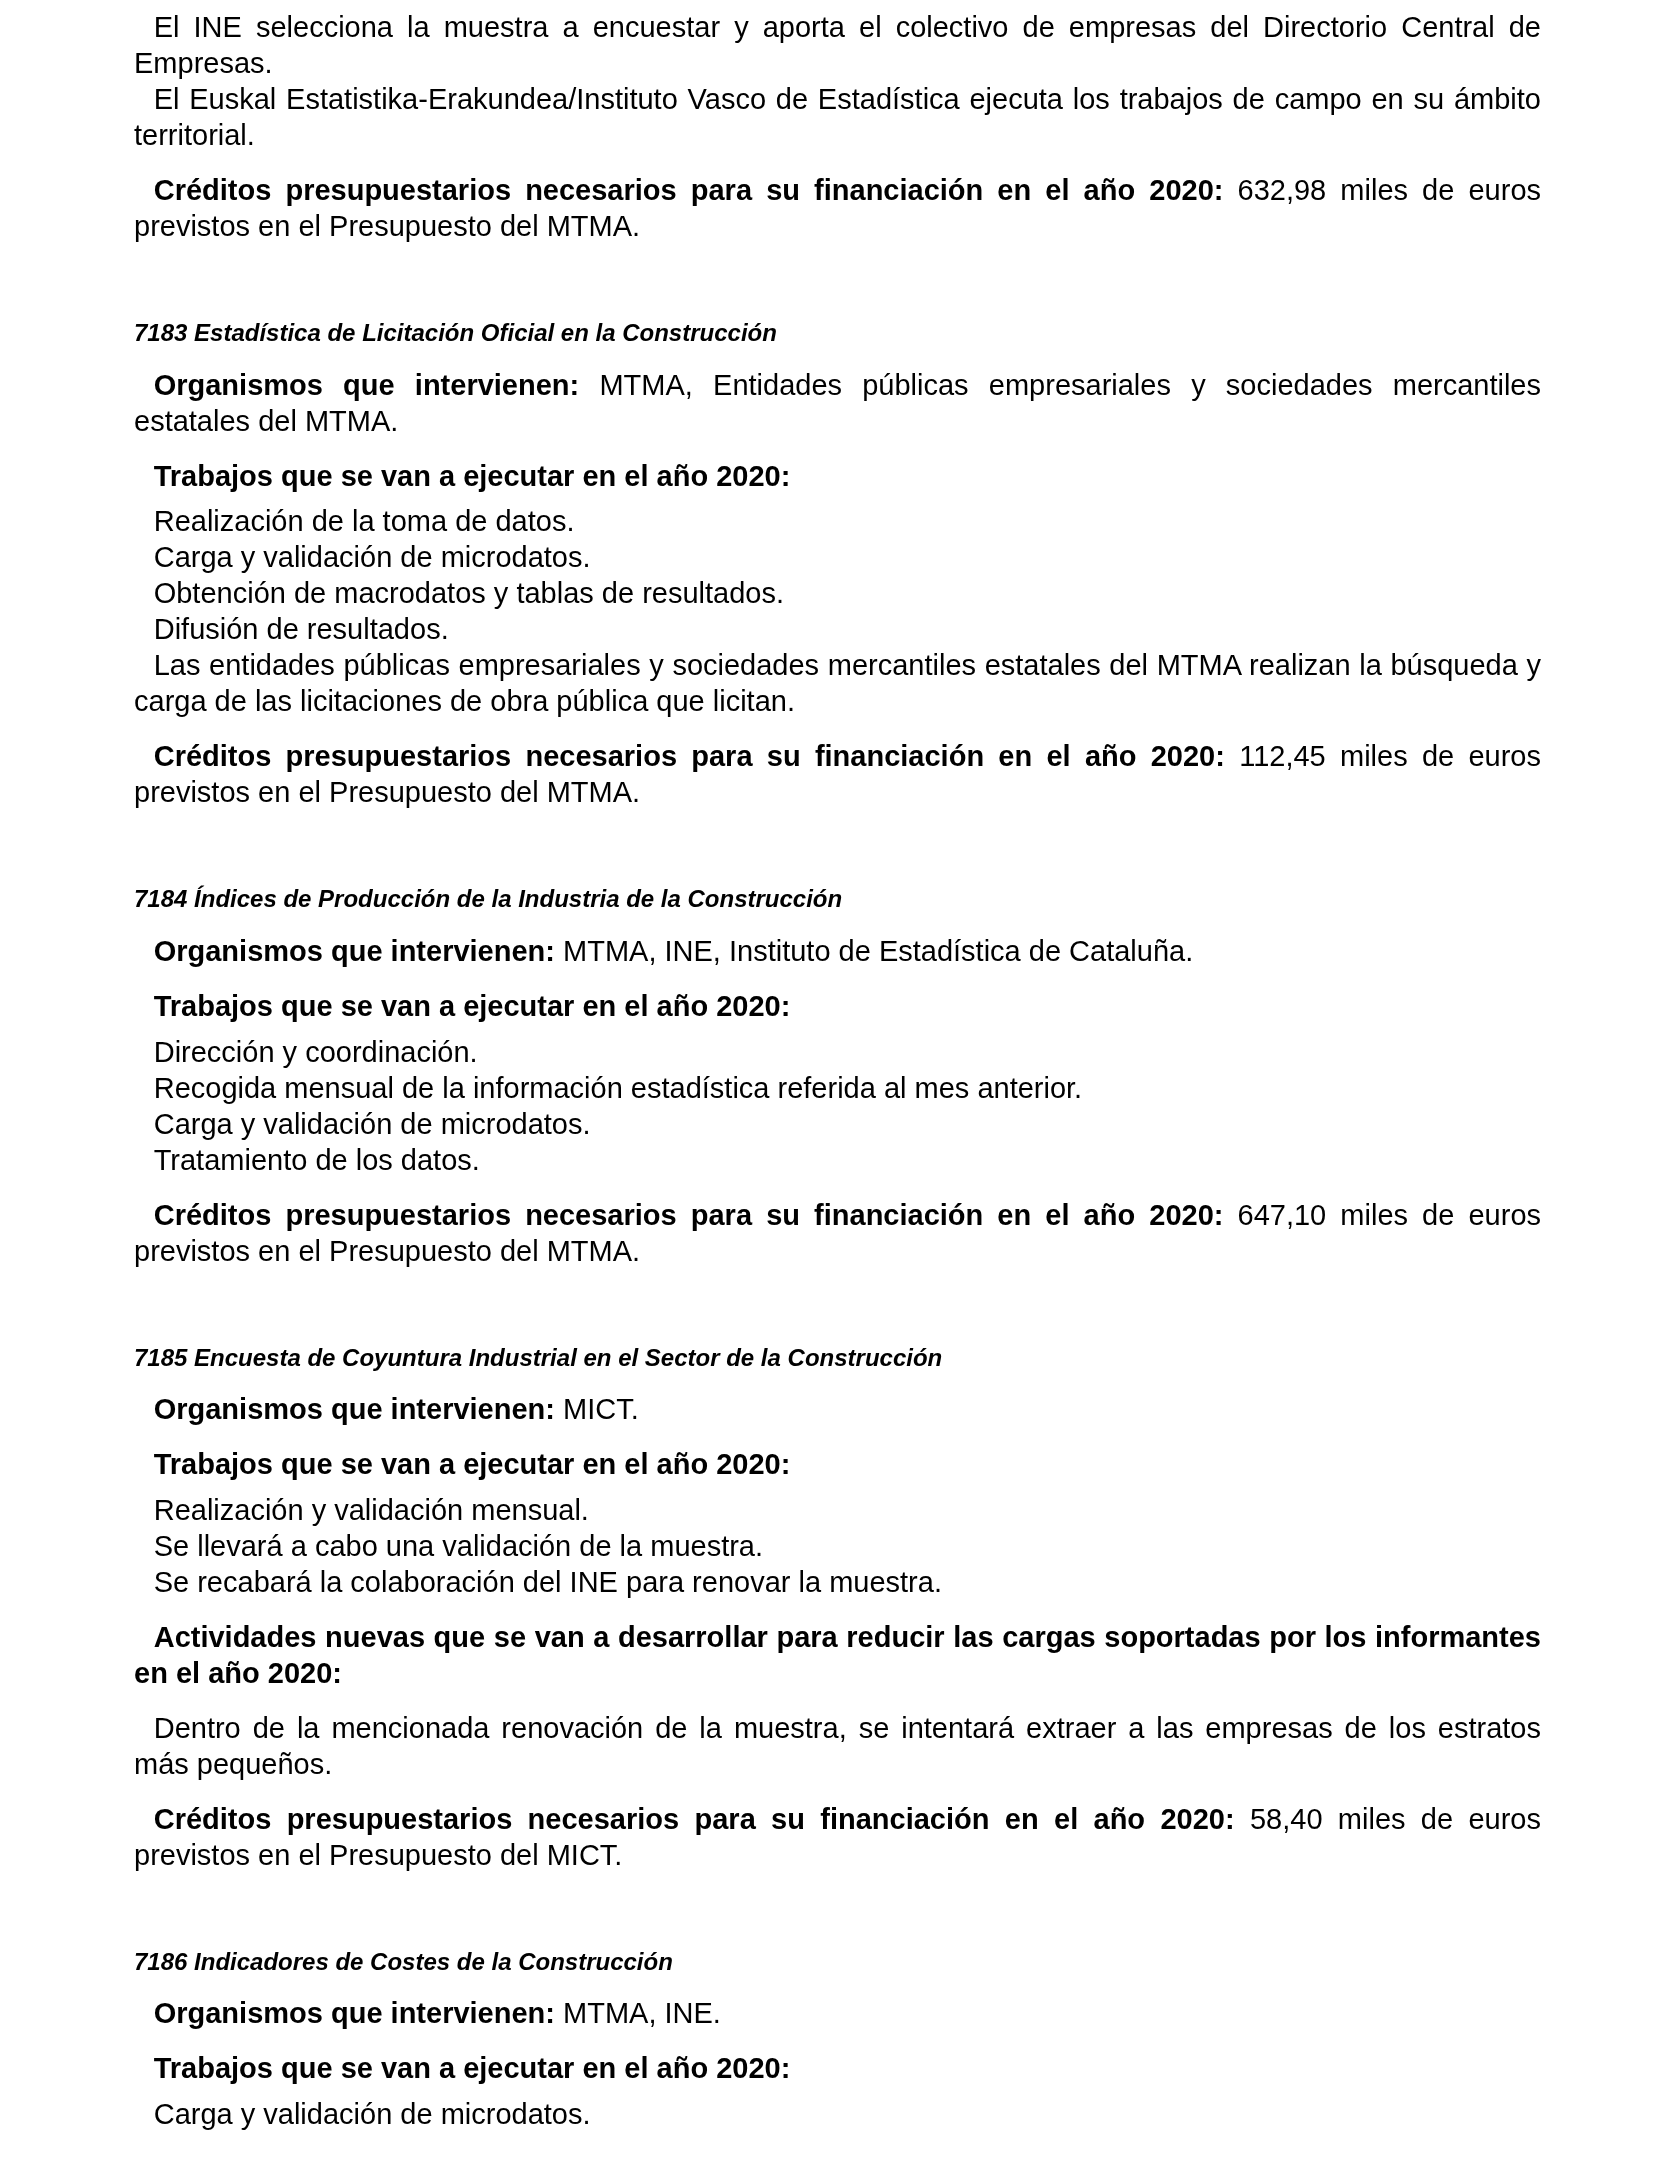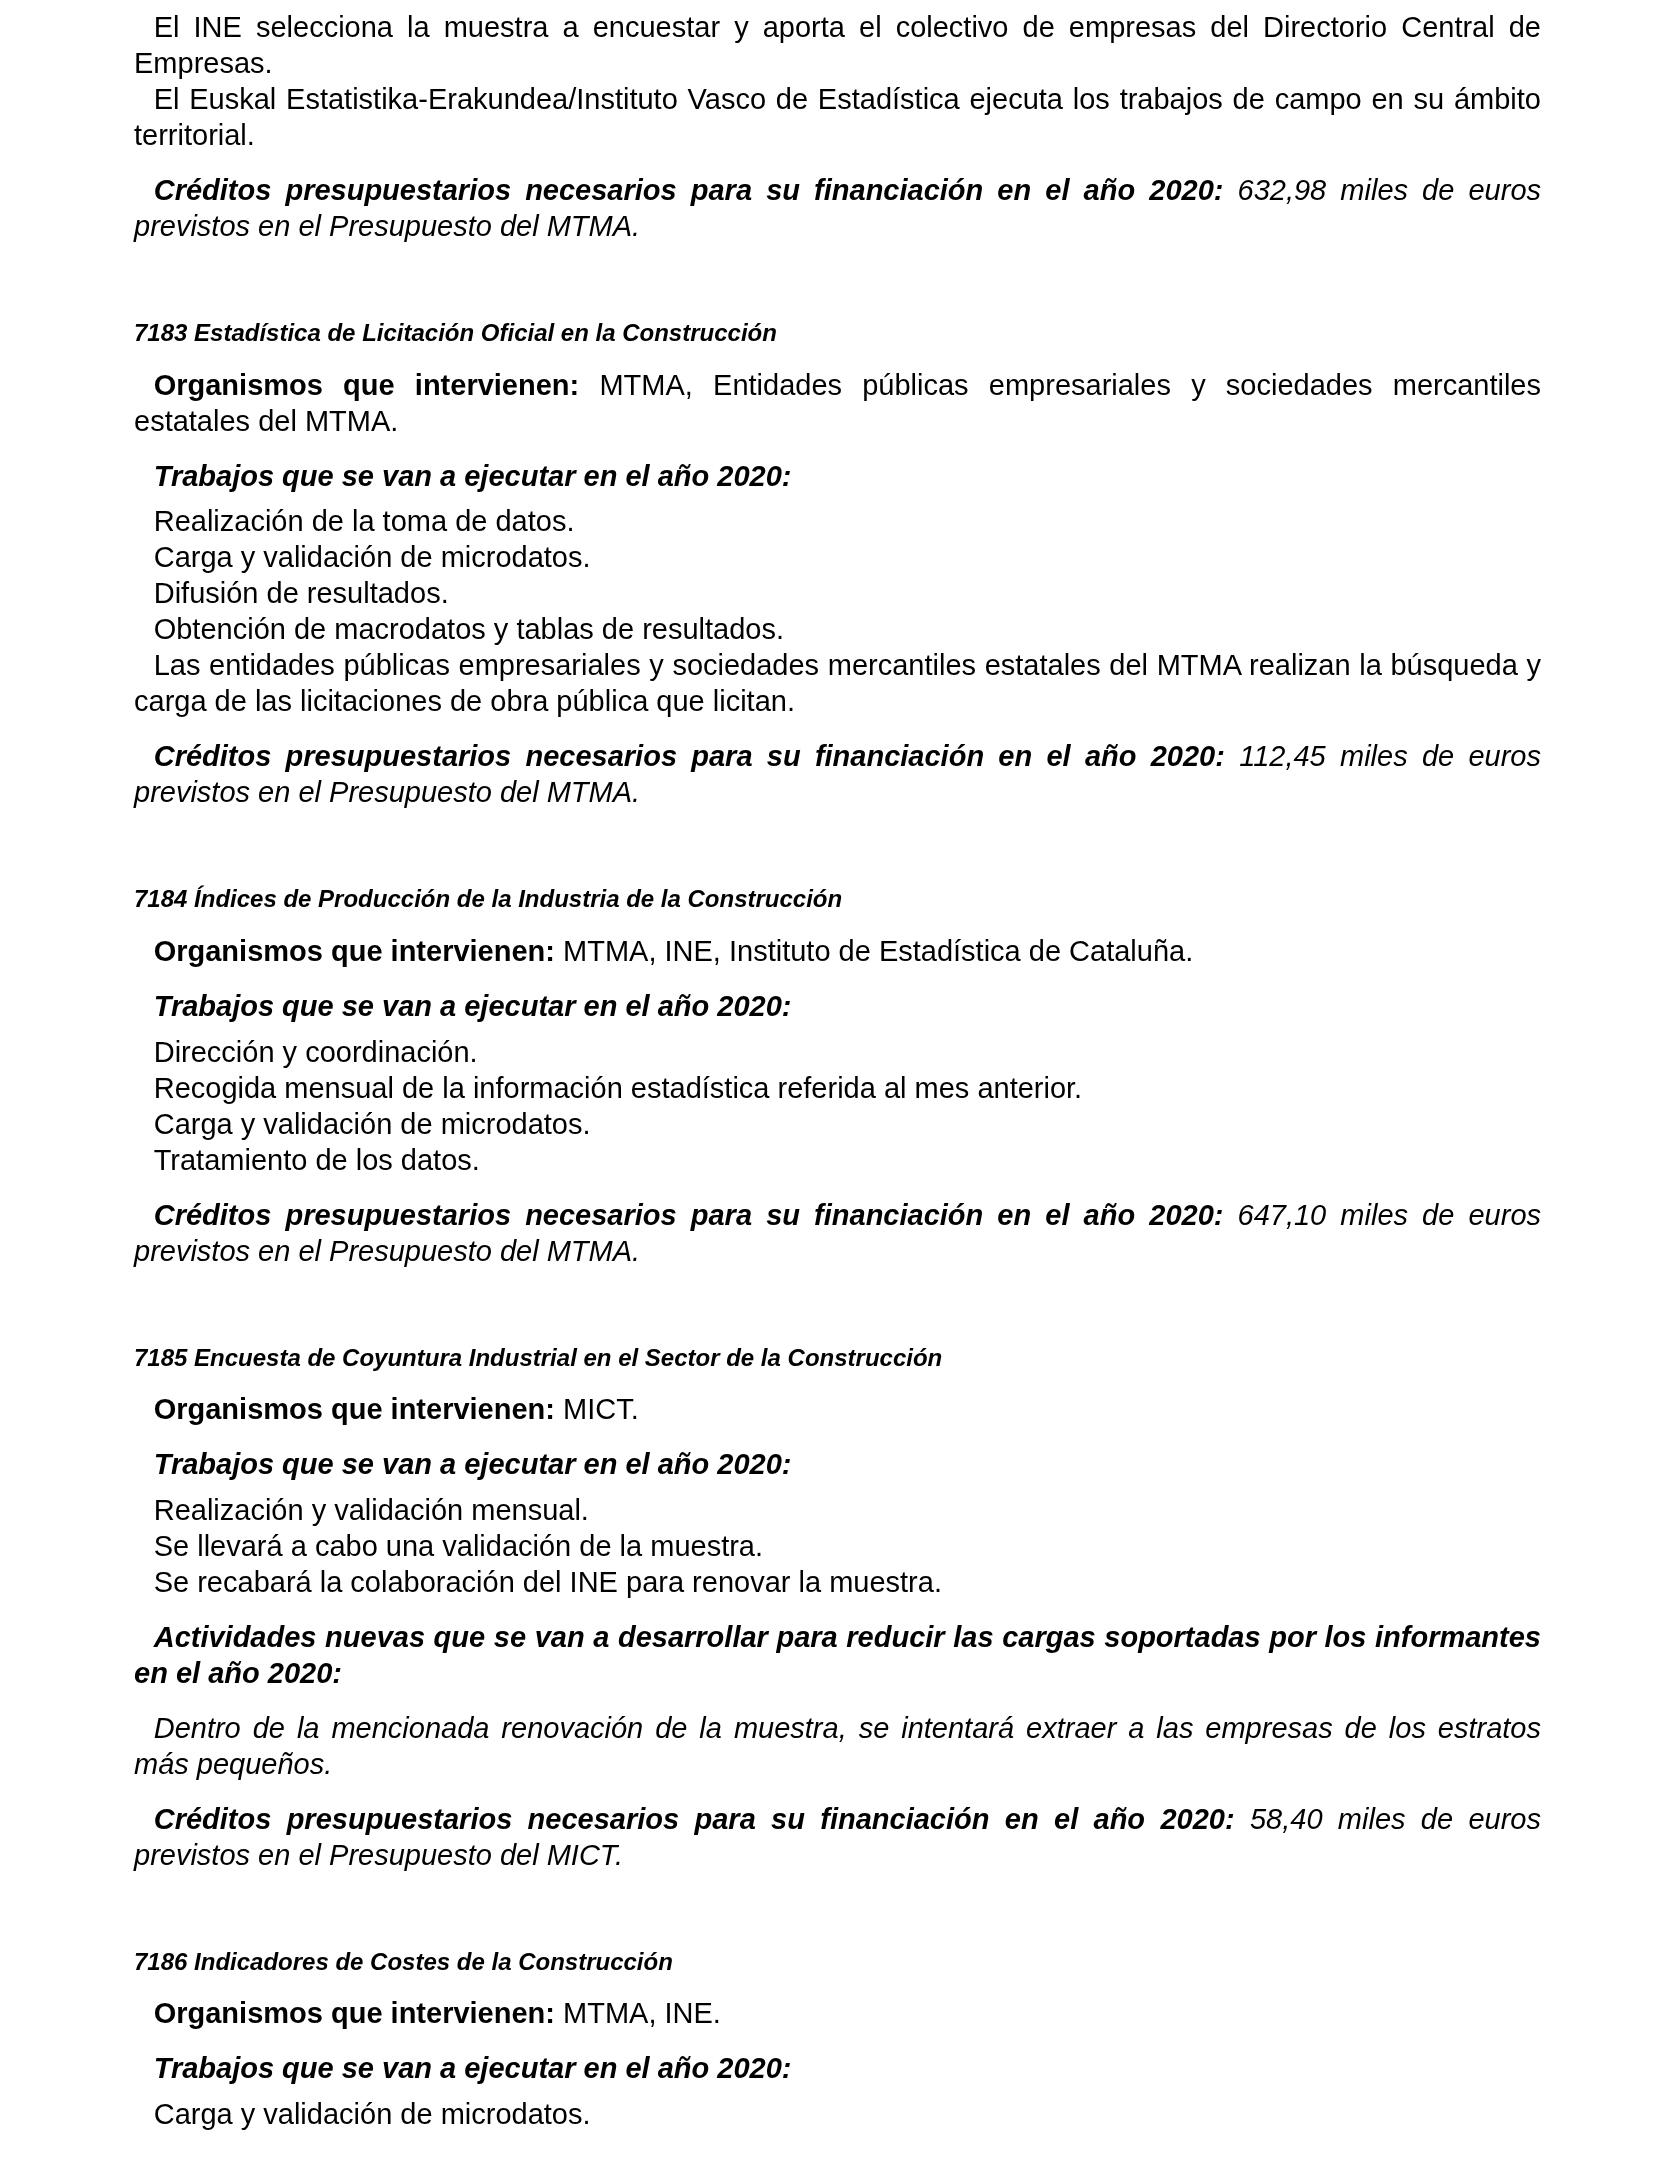--- a/index.html
+++ b/index.html
@@ -17,21 +17,20 @@
     line-height: 36px;
     color: #000000;
   }
   p {
     margin: 0;
     text-indent: 19.7px;
     text-align: justify;
   }
   .gap {
     margin-top: 19px;
-    font-style: italic;
   }
   .tasks {
     margin-top: 9.4px;
   }
   h2.section-heading {
     font-size: 24px;
     line-height: 36px;
     font-weight: bold;
     font-style: italic;
     text-align: left;
@@ -54,22 +53,22 @@
 <p>
   <strong>Organismos que intervienen:</strong>
   <span>MTMA, Entidades públicas empresariales y sociedades mercantiles estatales del MTMA.</span>
 </p>
 <p class="gap">
   <strong>Trabajos que se van a ejecutar en el año 2020:</strong>
 </p>
 <div class="tasks">
   <p>Realización de la toma de datos.</p>
   <p>Carga y validación de microdatos.</p>
+  <p>Obtención de macrodatos y tablas de resultados.</p>
   <p>Difusión de resultados.</p>
-  <p>Obtención de macrodatos y tablas de resultados.</p>
   <p>Las entidades públicas empresariales y sociedades mercantiles estatales del MTMA realizan la búsqueda y carga de las licitaciones de obra pública que licitan.</p>
 </div>
 <p class="gap">
   <strong>Créditos presupuestarios necesarios para su financiación en el año 2020:</strong>
   <span>112,45 miles de euros previstos en el Presupuesto del MTMA.</span>
 </p>
 
 <h2 class="section-heading">7184 Índices de Producción de la Industria de la Construcción</h2>
 <p>
   <strong>Organismos que intervienen:</strong>

